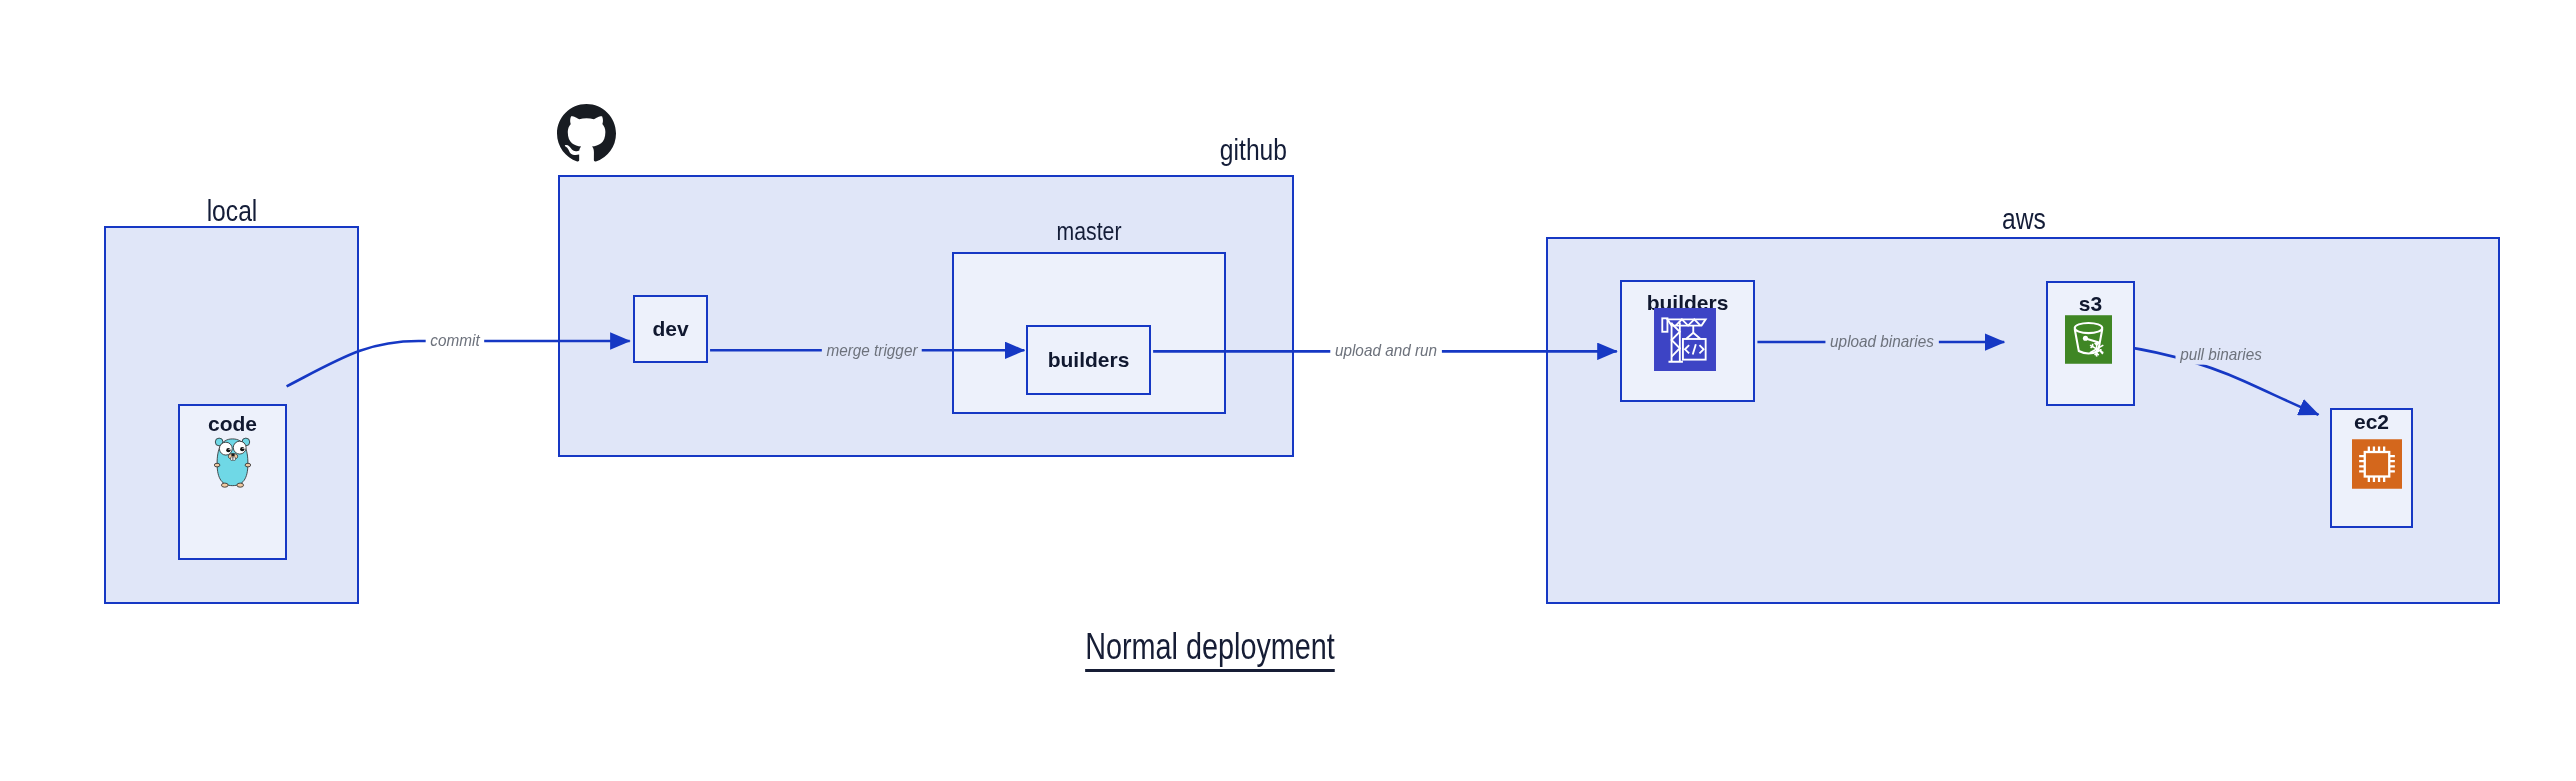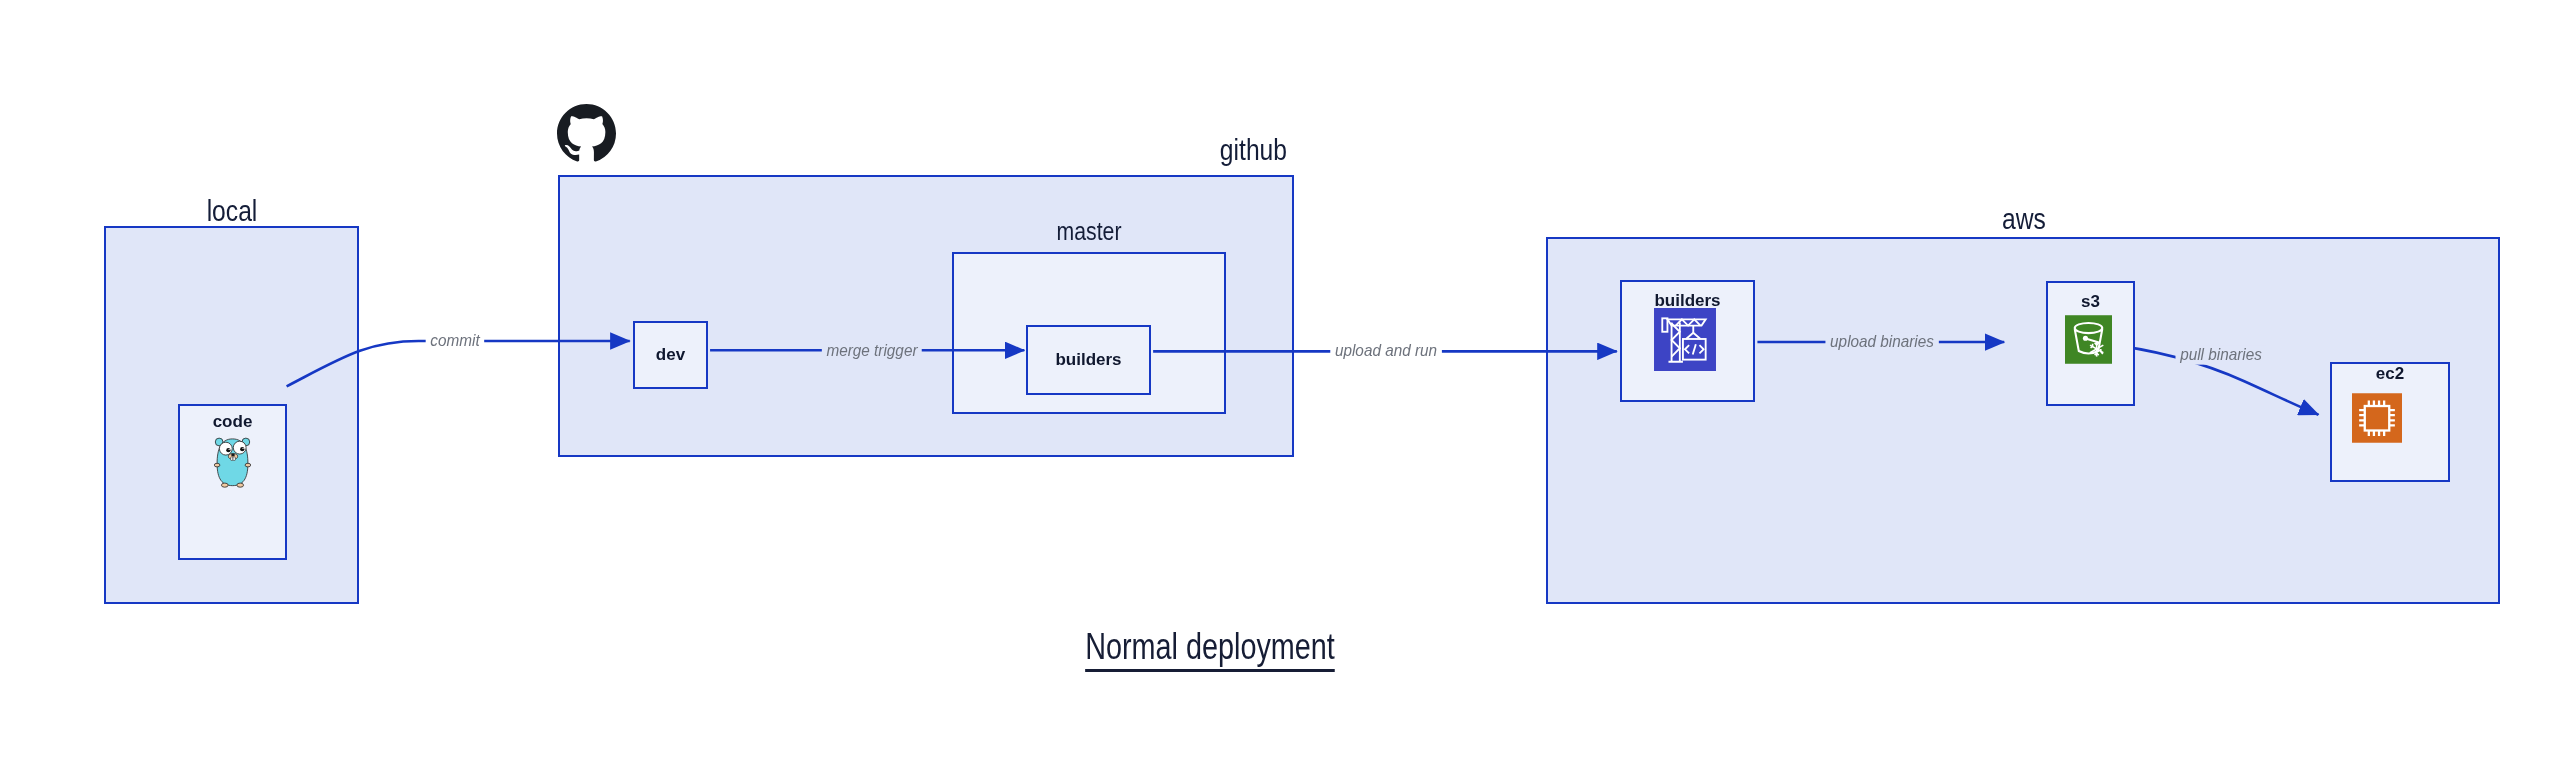--- a/index.html
+++ b/index.html
@@ -19,28 +19,28 @@
   .ghead{
     position:absolute;color:#141d38;font-size:29px;z-index:4;white-space:nowrap;line-height:1;
   }
   .ghead-local{left:232px;top:197px;transform:translateX(-50%) scaleX(0.85);}
   .ghead-github{right:1317px;top:136px;transform:scaleX(0.85);transform-origin:100% 50%;}
   .ghead-master{left:1089px;top:219px;font-size:25px;transform:translateX(-50%) scaleX(0.85);}
   .ghead-aws{left:2024px;top:205px;transform:translateX(-50%) scaleX(0.85);}
   
   .node{
     position:absolute;background:#edf1fb;border:2.6px solid #1638c4;z-index:3;box-sizing:border-box;
-    color:#10182f;font-weight:bold;font-size:17px;text-align:center;
+    color:#10182f;font-weight:bold;font-size:21px;text-align:center;
   }
   .node-code{left:178px;top:384px;width:109px;height:156px;padding-top:6.2px;margin-top:20px;}
-  .node-dev{left:633px;top:321px;width:75px;height:68px;display:flex;align-items:center;justify-content:center;}
+  .node-dev{left:633px;top:295px;width:75px;height:68px;display:flex;align-items:center;justify-content:center;}
   .node-workflows{left:1026px;top:325px;width:125px;height:70px;display:flex;align-items:center;justify-content:center;}
   .node-builders{left:1620px;top:280px;width:135px;height:122px;padding-top:9.3px;}
   .node-s3{left:2008px;top:281px;width:89px;height:125px;padding-top:9.3px;margin-left:38px;}
-  .node-ec2{left:2330px;top:362px;width:120px;height:120px;padding-top:0;}
+  .node-ec2{left:2330px;top:408px;width:83px;height:120px;padding-top:0;}
   .node .icon{position:absolute;}
   .node-code .icon{left:34px;top:29px;}
   .node-builders .icon{left:32px;top:26px;}
   .node-s3 .icon{left:16.5px;top:32px;}
   .node-ec2 .icon{left:20px;top:29px;}
   
   .edges{position:absolute;left:0;top:0;z-index:2;}
   .elabel{
     position:absolute;z-index:4;color:#6d727c;font-style:italic;font-size:17px;line-height:1.1;
     white-space:nowrap;padding:0 5.2px;

